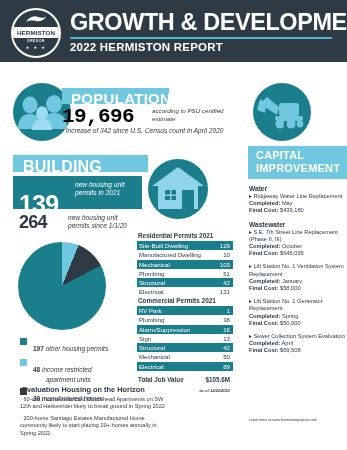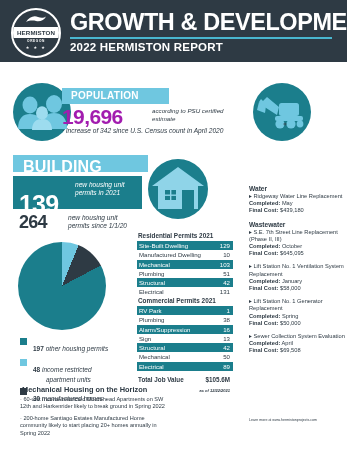--- a/index.html
+++ b/index.html
@@ -68,25 +68,25 @@
   .pop-circle{
     position:absolute;left:13px;top:83px;width:58px;height:58px;
     border-radius:50%;background:#1b7e8c;
   }
   .pop-banner{
     position:absolute;left:62px;top:88px;width:107px;height:16px;
     background:#6fc7e0;
   }
   .pop-banner span{
     position:absolute;left:9px;top:2px;
-    font-size:10px;font-weight:bold;color:#ffffff;letter-spacing:.3px;
+    font-size:15px;font-weight:bold;color:#ffffff;letter-spacing:.3px;
   }
   .pop-number{
     position:absolute;left:62px;top:105px;
-    font-size:21px;font-weight:bold;color:#a21caf;letter-spacing:-0.6px;
+    font-size:21px;font-weight:bold;color:#000000;letter-spacing:-0.6px;font-family:Liberation Mono, monospace;
   }
   .pop-note{
     position:absolute;left:152px;top:107px;width:80px;
     font-size:6.2px;font-style:italic;color:#2e3a44;line-height:8px;
   }
   .pop-inc{
     position:absolute;left:62px;top:127px;width:165px;
     font-size:6.6px;font-style:italic;color:#2e3a44;line-height:8.6px;
   }
 
@@ -310,21 +310,21 @@
         <span>income restricted</span></span>
       <div class="lg-t lg-ind">apartment units</div>
     </div>
     <div class="lg-row">
       <span class="lg-sw" style="background:#2e3a44"></span>
       <span class="lg-t"><b>30</b>
         <span>manufactured homes</span></span>
     </div>
   </div>
 
-  <div class="ah-title">Mechanical Housing on the Horizon</div>
+  <div class="ah-title">Evaluation Housing on the Horizon</div>
   <div class="ah-body">
     <p>· 60-unit Income-restricted Moorehead Apartments on SW 12th and Harkenrider likely to break ground in Spring 2022</p>
     <p>· 200-home Santiago Estates Manufactured Home community likely to start placing 20+ homes annually in Spring 2022</p>
   </div>
 
   <div class="tbl" style="left:137px;top:232px;">
     <div class="tbl-head">Residential Permits 2021</div>
     <div class="trow alt">
       <span class="lbl">Site-Built Dwelling</span>
       <span class="val">129</span>
@@ -381,20 +381,24 @@
       <span class="lbl">Electrical</span>
       <span class="val">89</span>
     </div>
     <div class="tbl-total">
       <span class="lbl">Total Job Value</span>
       <span class="val">$105.6M</span>
       <span class="tbl-asof">as of 12/22/2021</span>
     </div>
   </div>
 
+  <div class="ci-banner">
+    <span class="l1">CAPITAL</span>
+    <span class="l2">IMPROVEMENT</span>
+  </div>
 
   <div class="ci-list">
 
     <div class="ci-cat">Water</div>
     <div class="ci-item">
       <span class="nm">▸ Ridgeway Water Line Replacement</span>
       <span class="mt"><b>Completed:</b>
         <span>May</span></span>
       <span class="mt"><b>Final Cost:</b>
         <span>$439,180</span></span>

